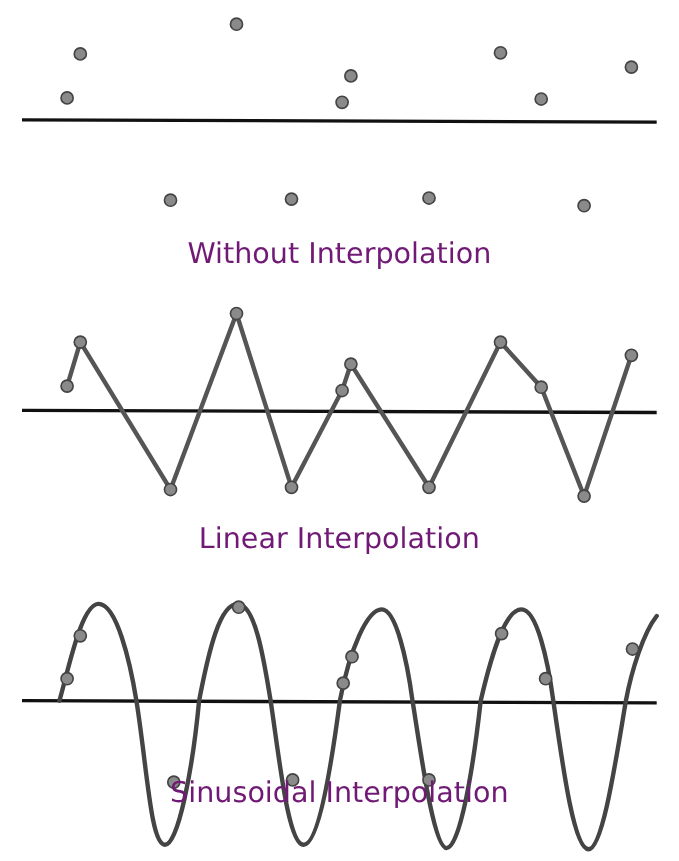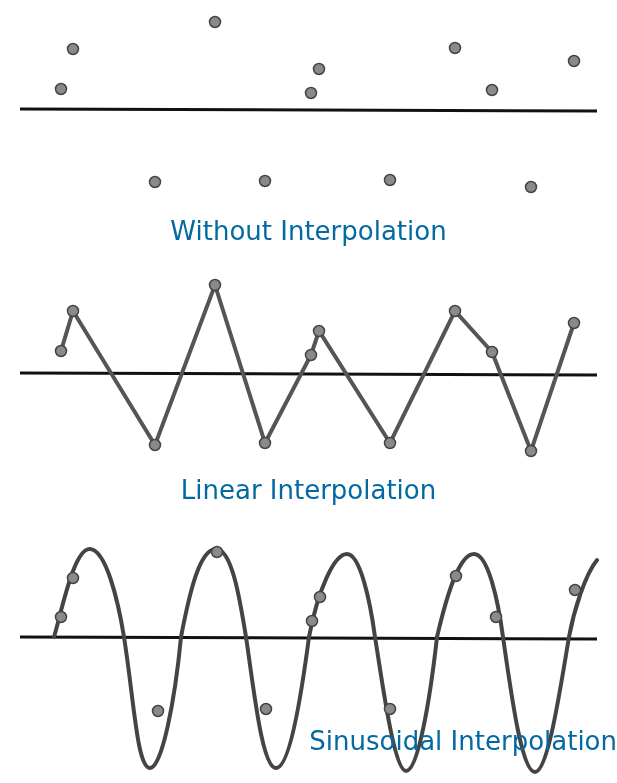--- a/index.html
+++ b/index.html
@@ -1,18 +1,18 @@
 <!DOCTYPE html>
 <html><head>
   <meta charset="utf-8">
   <style>
     html, body { margin: 0; padding: 0; background: #ffffff; }
     body { width: 617px; height: 783px; position: relative; overflow: hidden; font-family: "DejaVu Sans", sans-serif; }
     svg.canvas { position: absolute; left: 0; top: 0; }
-    .label { position: absolute; left: 0; width: 617px; text-align: center; color: #0369a1; font-family: "DejaVu Sans", sans-serif; font-size: 26px; letter-spacing: 0px; white-space: nowrap; }
+    .label { position: absolute; left: 0; width: 617px; text-align: center; color: #701a75; font-family: "DejaVu Sans", sans-serif; font-size: 26px; letter-spacing: 0px; white-space: nowrap; }
   </style>
 </head>
 <body>
 
 <svg class="canvas" width="617" height="783" viewBox="0 0 617 783" xmlns="http://www.w3.org/2000/svg">
   <g id="g0">
       <line x1="20" y1="109" x2="597" y2="111" stroke="#111111" stroke-width="3"></line>
       <circle cx="61" cy="89" r="5.5" fill="#8a8a8a" stroke="#444444" stroke-width="1.5"></circle>
       <circle cx="73" cy="49" r="5.5" fill="#8a8a8a" stroke="#444444" stroke-width="1.5"></circle>
       <circle cx="155" cy="182" r="5.5" fill="#8a8a8a" stroke="#444444" stroke-width="1.5"></circle>
@@ -54,13 +54,13 @@
       <circle cx="320" cy="597" r="5.5" fill="#8a8a8a" stroke="#444444" stroke-width="1.5"></circle>
       <circle cx="390" cy="709" r="5.5" fill="#8a8a8a" stroke="#444444" stroke-width="1.5"></circle>
       <circle cx="456" cy="576" r="5.5" fill="#8a8a8a" stroke="#444444" stroke-width="1.5"></circle>
       <circle cx="496" cy="617" r="5.5" fill="#8a8a8a" stroke="#444444" stroke-width="1.5"></circle>
       <circle cx="575" cy="590" r="5.5" fill="#8a8a8a" stroke="#444444" stroke-width="1.5"></circle>
     </g>
 </svg>
 
 <div class="label" style="top:216px;">Without Interpolation</div>
 <div class="label" style="top:475px;">Linear Interpolation</div>
-<div class="label" style="top:726px;text-align:right;">Sinusoidal Interpolation</div>
+<div class="label" style="top:706px;">Sinusoidal Interpolation</div>
 
 </body></html>

